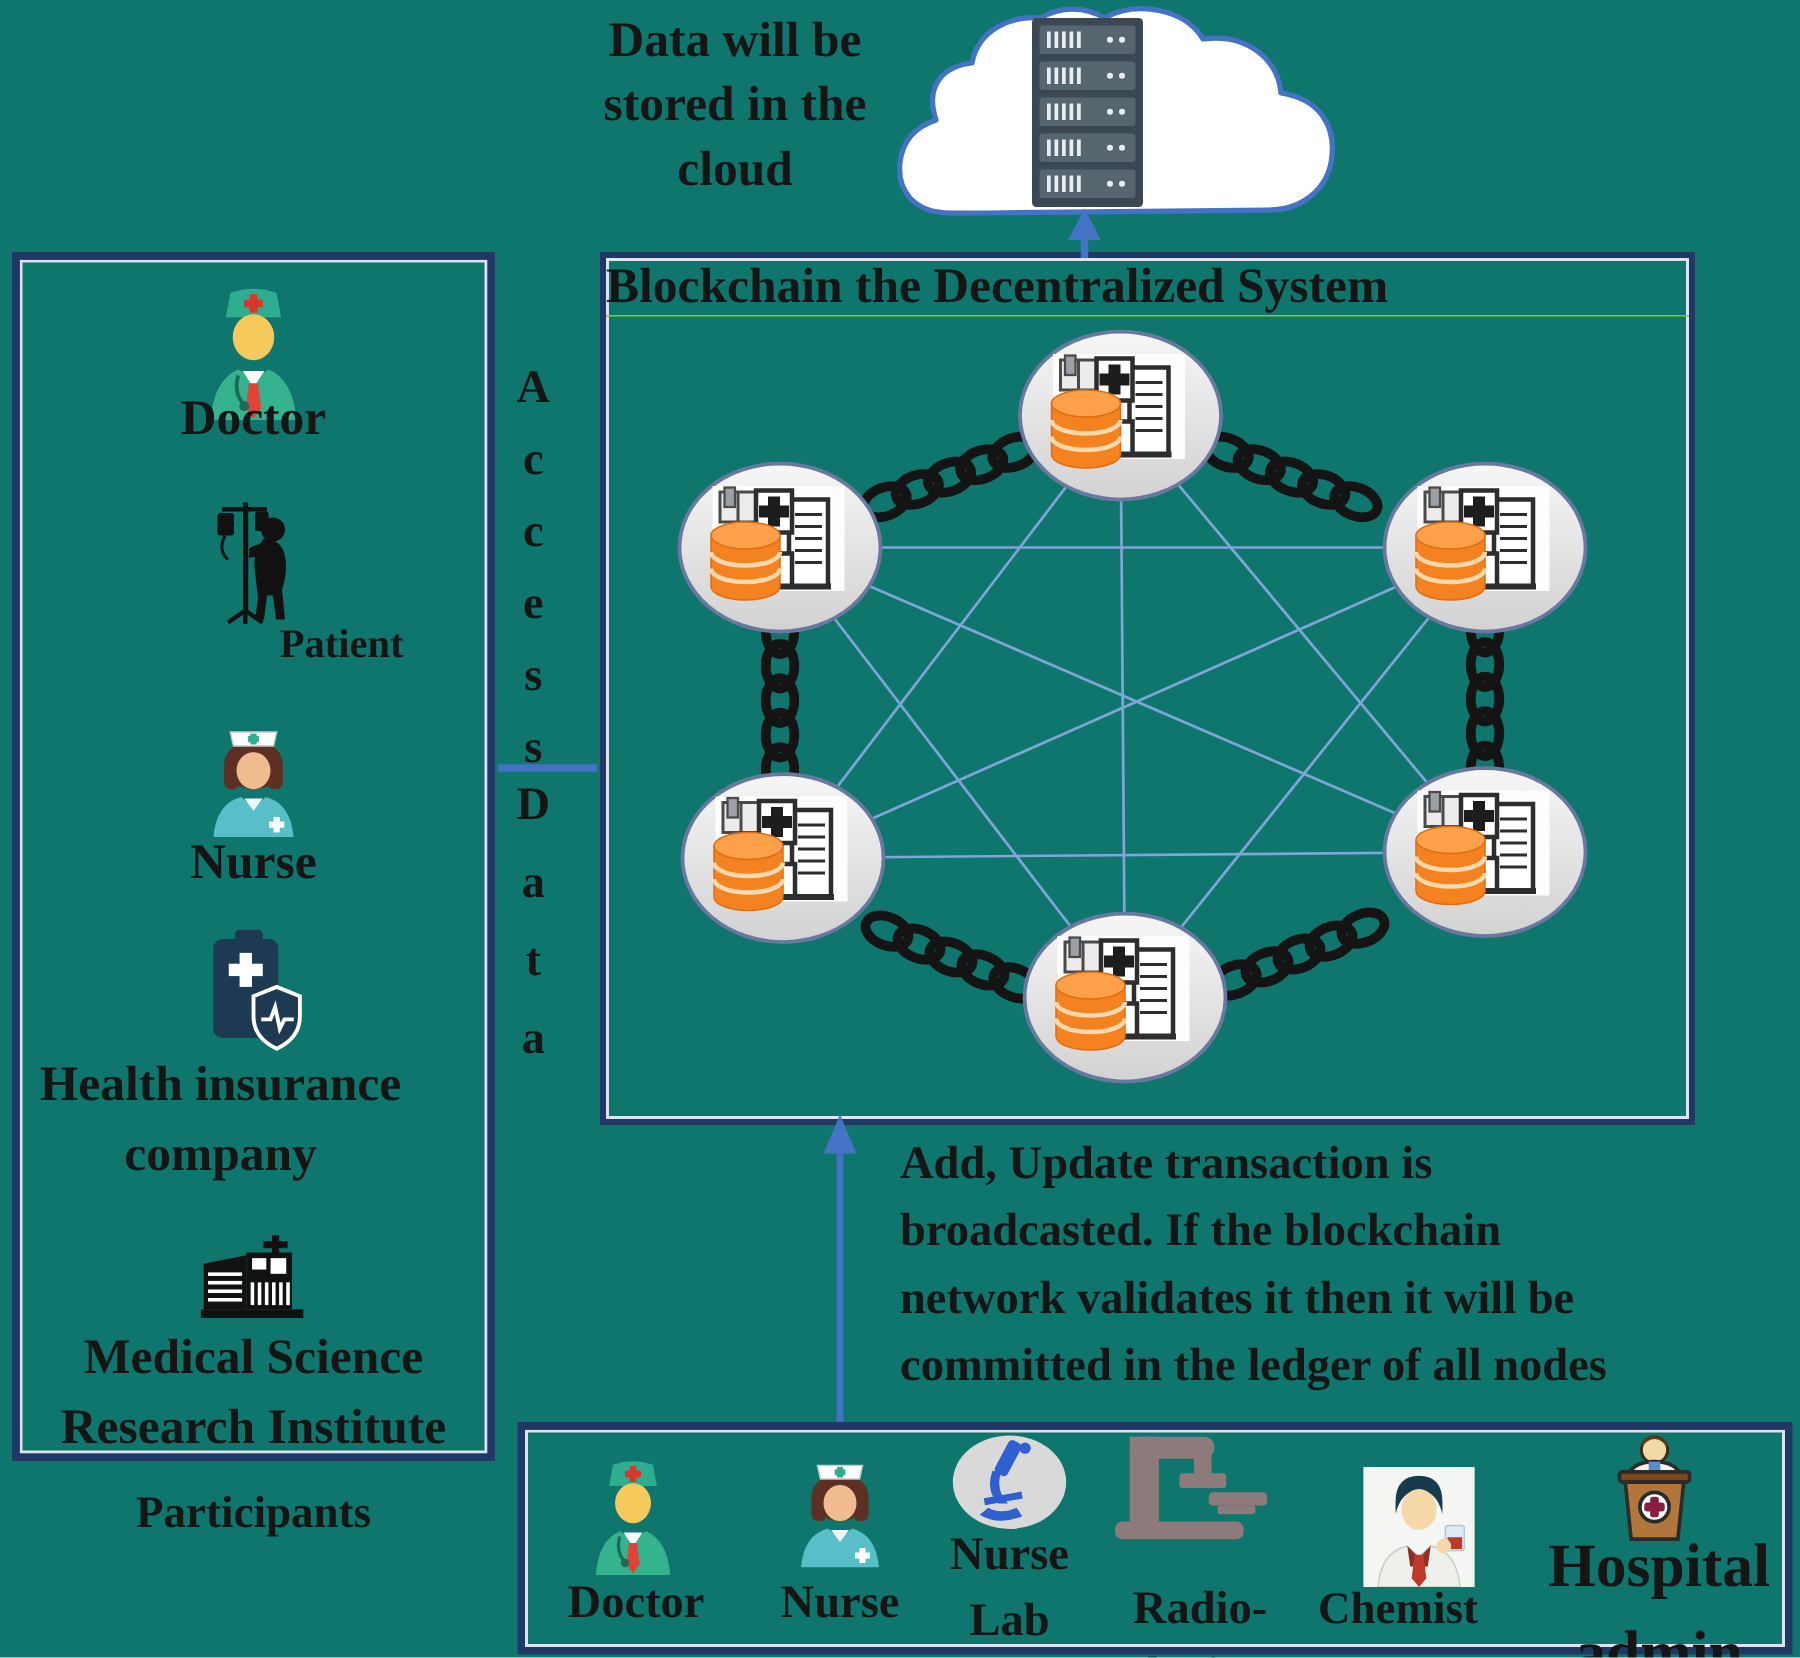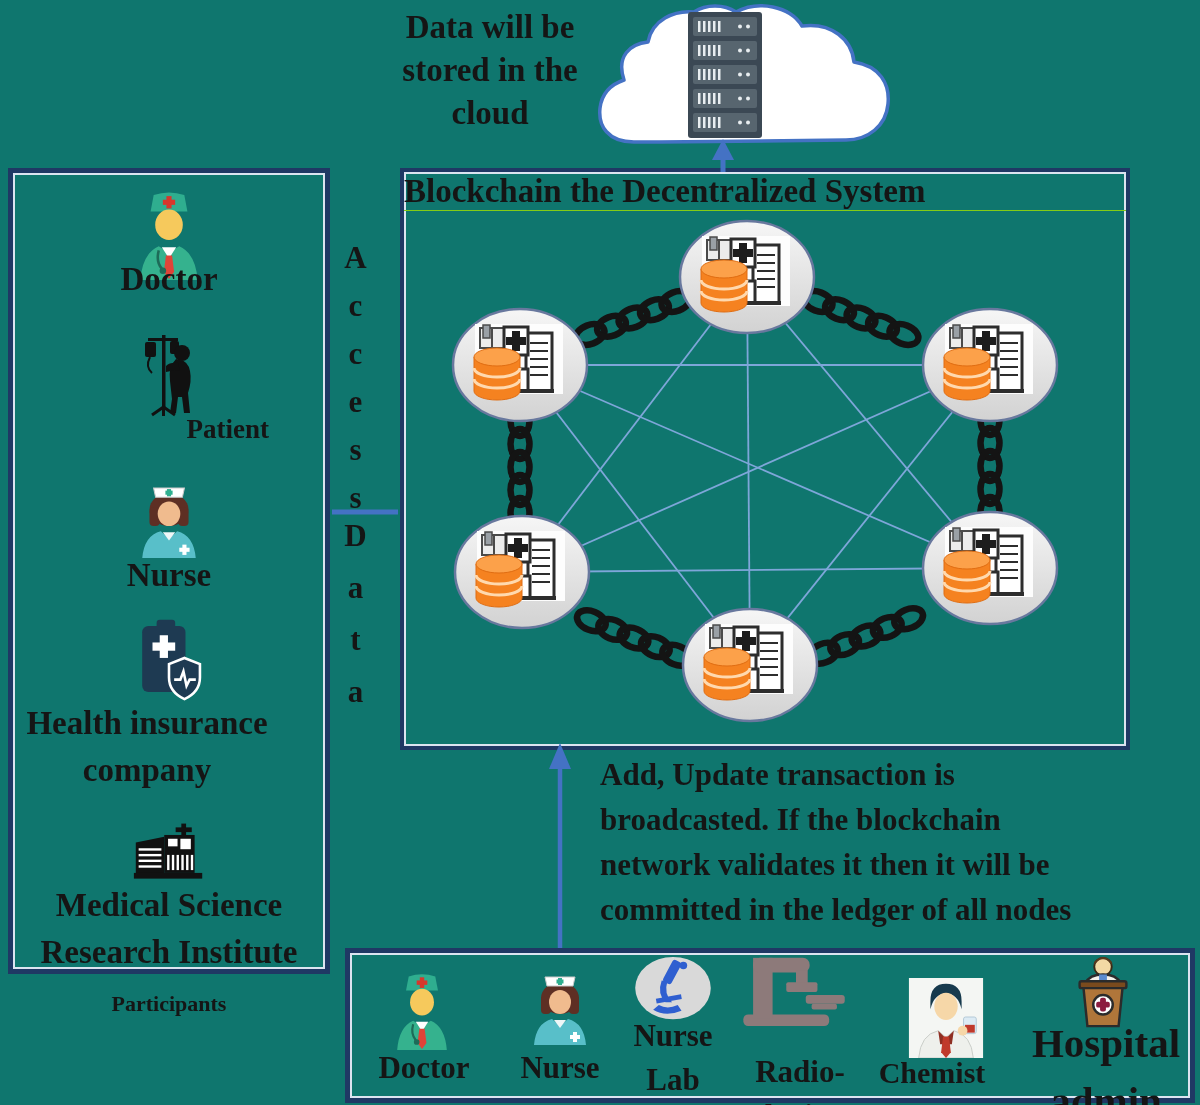--- a/index.html
+++ b/index.html
@@ -275,21 +275,21 @@
           <rect x="7" y="32" width="24" height="2.5"></rect>
         <rect x="7" y="38" width="24" height="2.5"></rect>
           <rect x="7" y="44" width="24" height="2.5"></rect>
       </g>
       <rect x="2" y="52" width="72" height="6"></rect>
     </svg>
   </div>
   <div class="lbl" style="left:9px;top:882px;width:320px;font-size:33px;">Medical Science
 Research Institute</div>
 
-  <div class="lbl" style="left:19px;top:988px;width:300px;font-size:22px;">Participants</div>
+  <div class="lbl" style="left:19px;top:988px;width:300px;font-size:30px;">Participants</div>
 
 
   <div class="lbl" style="left:590px;top:753px;width:545px;font-size:31px;text-align:left;line-height:1.45;margin-left:10px;">Add, Update transaction is
 broadcasted. If the blockchain
 network validates it then it will be
 committed in the ledger of all nodes</div>
 
   <div class="iconbox" style="left:390px;top:972px;">
     <svg width="64" height="78" viewBox="0 0 64 88">
         <use href="#sym-doctor"></use>

